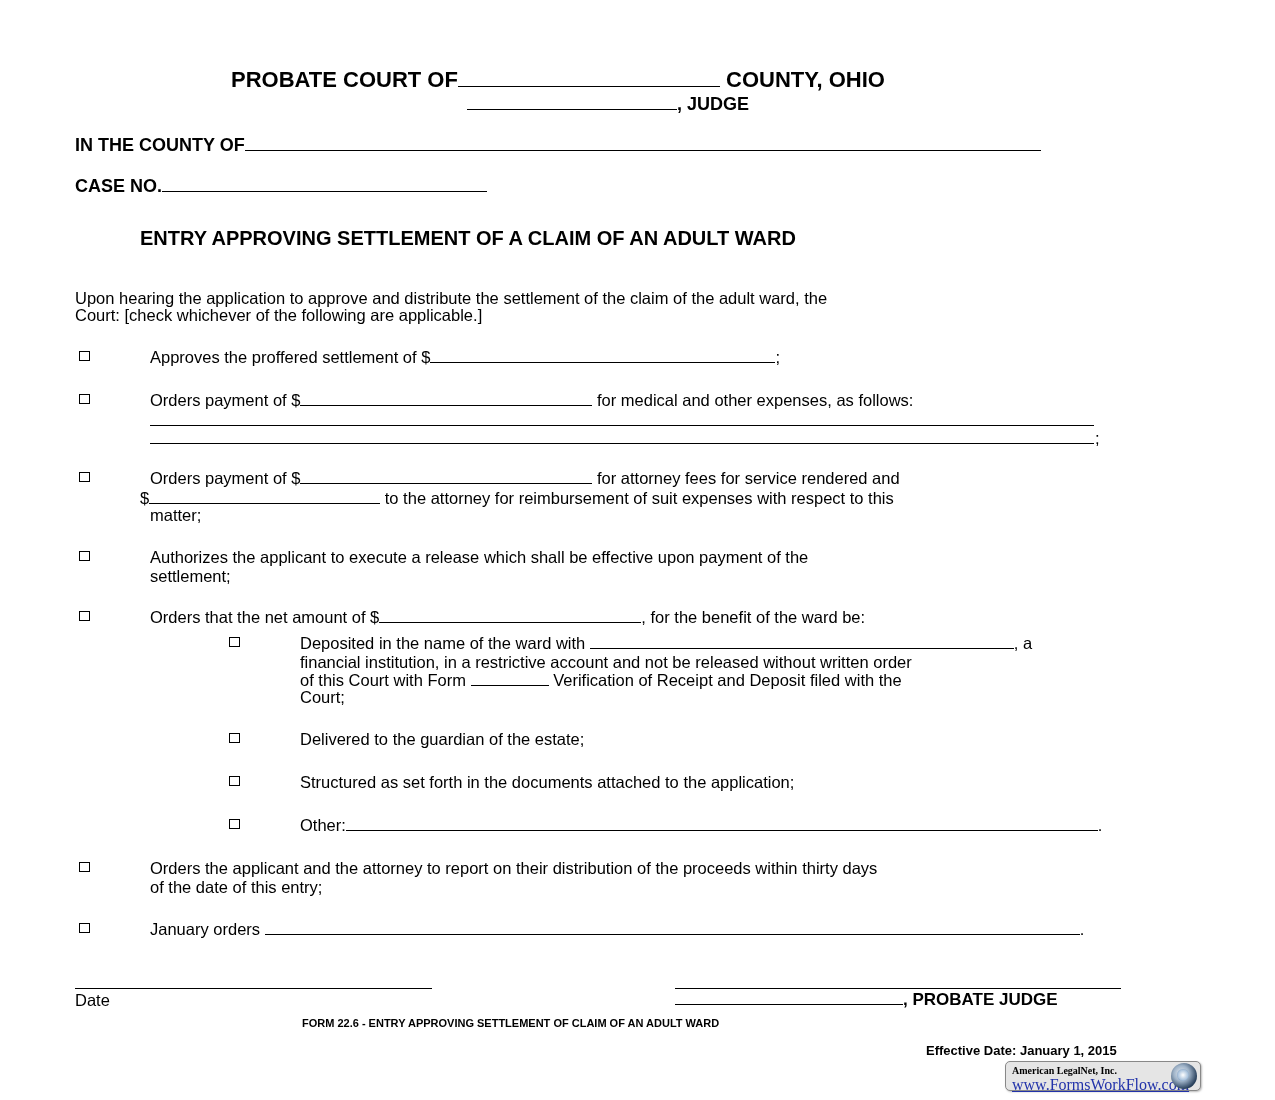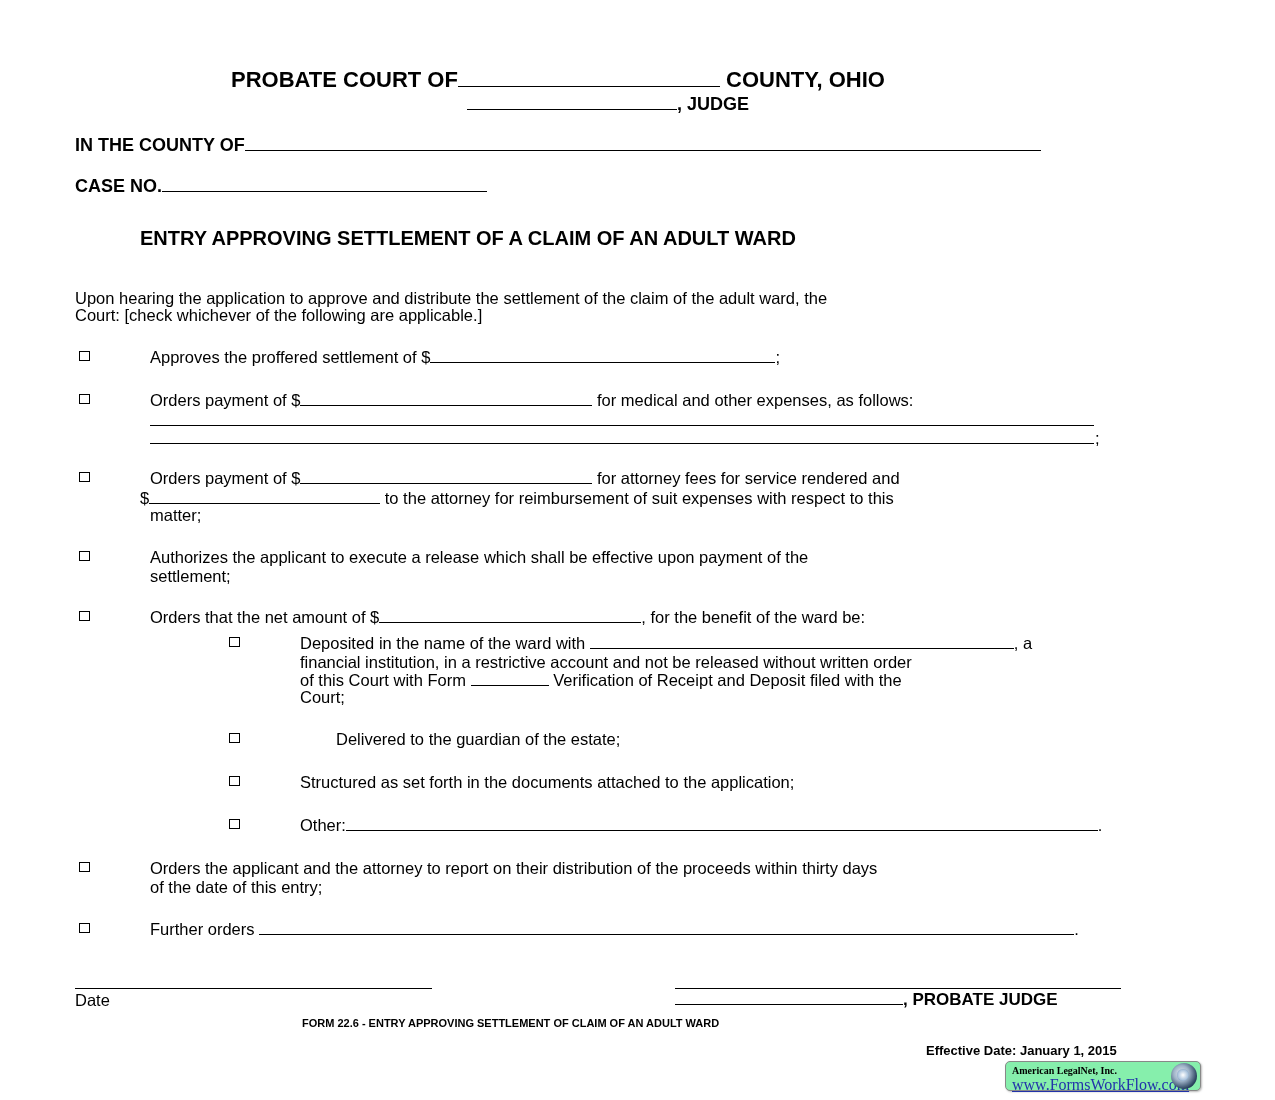--- a/index.html
+++ b/index.html
@@ -9,21 +9,21 @@
   .h1 { font-size: 22px; font-weight: bold; }
   .h2 { font-size: 18px; font-weight: bold; }
   .title { font-size: 20px; font-weight: bold; }
   .body { font-size: 16.5px; line-height: 18px; }
   .blank { display: inline-block; border-bottom: 1.3px solid #000; height: 14px; vertical-align: baseline; }
   .cb { position: absolute; width: 11px; height: 10px; border: 1.3px solid #000; box-sizing: border-box; }
   .line { position: absolute; border-bottom: 1.3px solid #000; height: 0; }
   .footer-form { font-size: 11px; font-weight: bold; }
   .eff { font-size: 13px; font-weight: bold; }
   .logo { position: absolute; left: 1005px; top: 1061px; width: 194px; height: 28px;
-          border: 1px solid #888; border-radius: 5px; box-shadow: 1px 1px 2px #bbb; background: #86efac; }
+          border: 1px solid #888; border-radius: 5px; box-shadow: 1px 1px 2px #bbb; background: #e5e5e5; }
   .logo-name { position: absolute; left: 6px; top: 3px; font-family: "Liberation Serif", serif;
                font-size: 10px; font-weight: bold; }
   .logo-url { position: absolute; left: 6px; top: 14px; font-family: "Liberation Serif", serif;
               font-size: 16px; color: #2233aa; text-decoration: underline; }
   .globe { position: absolute; right: 3px; top: 1px; width: 26px; height: 26px; border-radius: 50%;
            background: radial-gradient(circle at 40% 40%, #e8eef5 0%, #9fb3c8 35%, #2c4460 70%, #0e1a2a 100%); }
   .globe:after { content: ""; position: absolute; left: 6px; top: 6px; width: 12px; height: 12px;
                  border-radius: 50%; background: radial-gradient(circle, #ffffff 0%, #a9c2dc 60%, #4a6a90 100%); }
 </style>
 </head>
@@ -84,37 +84,37 @@
 <div class="abs body" style="left:300px; top:634px;">
   <span>Deposited in the name of the ward with </span><span class="blank" style="width:424px;"></span><span>, a</span>
 </div>
 <div class="abs body" style="left:300px; top:653px;">financial institution, in a restrictive account and not be released without written order</div>
 <div class="abs body" style="left:300px; top:671px;">
   <span>of this Court with Form </span><span class="blank" style="width:78px;"></span><span> Verification  of Receipt and Deposit filed with the</span>
 </div>
 <div class="abs body" style="left:300px; top:688px;">Court;</div>
 
 <div class="cb" style="left:229px; top:733px;"></div>
-<div class="abs body" style="left:300px; top:730px;margin-left:36px;">Delivered to the guardian of the estate;</div>
+<div class="abs body" style="left:300px; top:730px;">Delivered to the guardian of the estate;</div>
 
 <div class="cb" style="left:229px; top:776px;"></div>
 <div class="abs body" style="left:300px; top:773px;">Structured as set forth in the documents attached to the application;</div>
 
 <div class="cb" style="left:229px; top:819px;"></div>
 <div class="abs body" style="left:300px; top:816px;">
   <span>Other:</span><span class="blank" style="width:752px;"></span><span>.</span>
 </div>
 
 <div class="cb" style="left:79px; top:862px;"></div>
 <div class="abs body" style="left:150px; top:859px;">Orders the applicant and the attorney to report on their distribution of the proceeds within thirty days</div>
 <div class="abs body" style="left:150px; top:878px;">of the date of this entry;</div>
 
 <div class="cb" style="left:79px; top:923px;"></div>
 <div class="abs body" style="left:150px; top:920px;">
-  <span>Further orders </span><span class="blank" style="width:815px;"></span><span>.</span>
+  <span>January orders </span><span class="blank" style="width:815px;"></span><span>.</span>
 </div>
 
 <div class="line" style="left:75px; top:988px; width:357px;"></div>
 <div class="abs body" style="left:75px; top:991px;">Date</div>
 
 <div class="line" style="left:675px; top:988px; width:446px;"></div>
 <div class="abs h2" style="left:675px; top:990px; font-size:17px;">
   <span class="blank" style="width:228px;"></span><span>, PROBATE JUDGE</span>
 </div>
 

